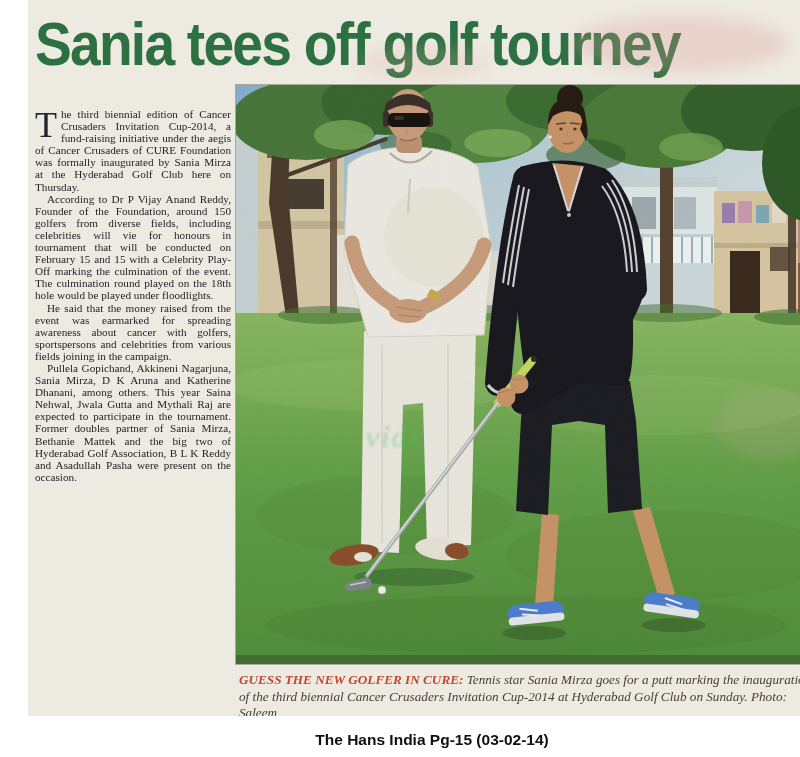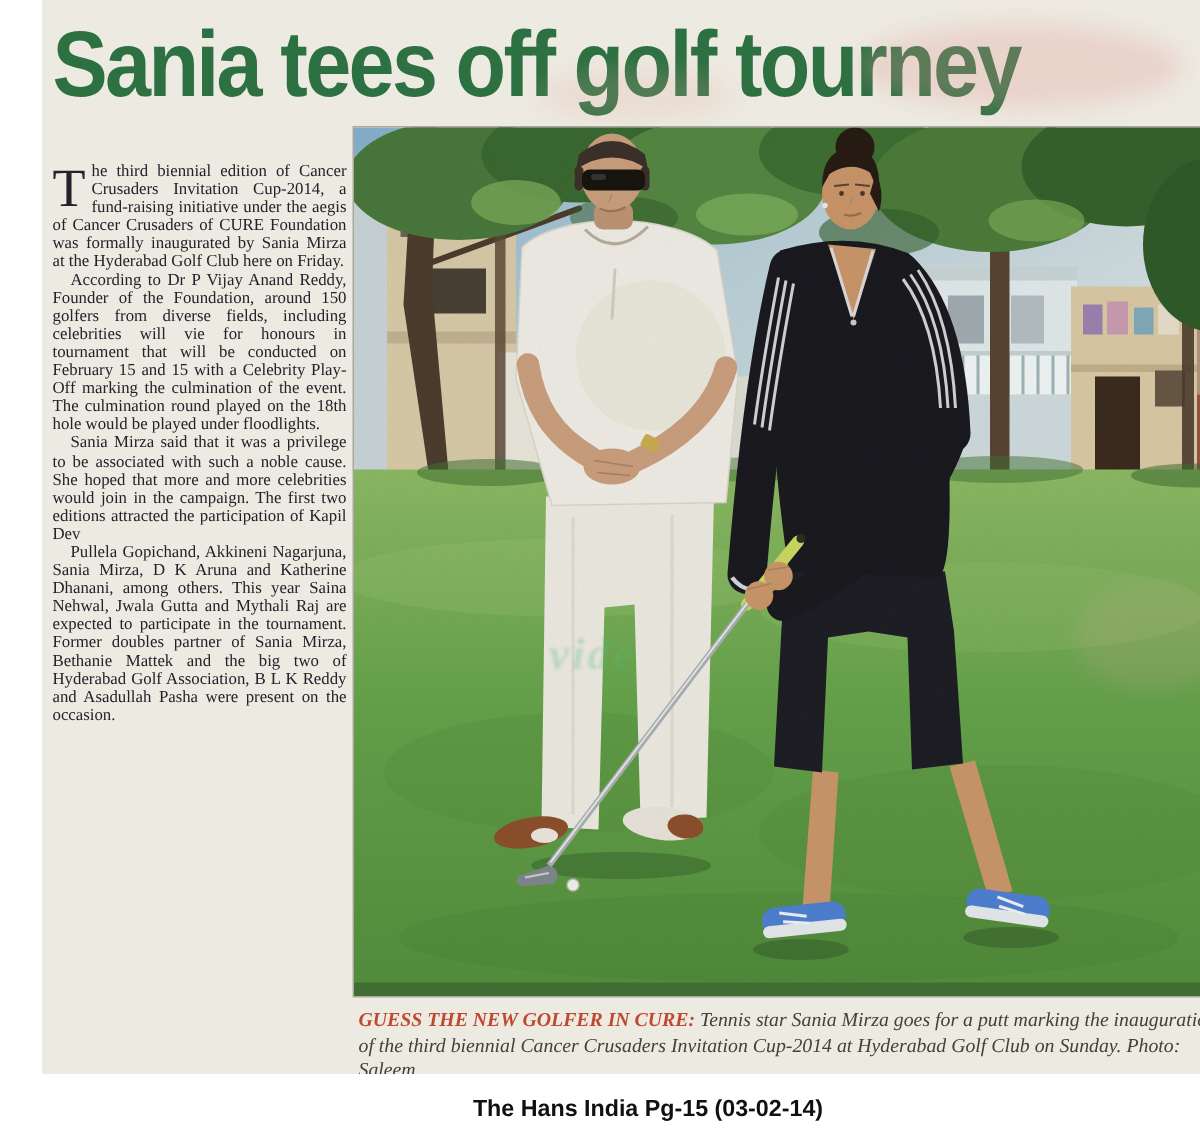--- a/index.html
+++ b/index.html
@@ -53,23 +53,23 @@
 
   <div class="clipping">
 
     <h1 class="headline">Sania tees off golf tourney</h1>
 
     <div class="bleed b1"></div>
     <div class="bleed b2"></div>
 
 
     <div class="body-col">
-      <p class="para"><span class="dropcap">T</span><span>he third biennial edition of Cancer Crusaders Invitation Cup-2014, a fund-raising initiative under the aegis of Cancer Crusaders of CURE Foundation was formally inaugurated by Sania Mirza at the Hyderabad Golf Club here on Friday.</span></p>
+      <p class="para"><span class="dropcap">T</span><span>he third biennial edition of Cancer Crusaders Invitation Cup-2014, a fund-raising initiative under the aegis of Cancer Crusaders of CURE Foundation was formally inaugurated by Sania Mirza at the Hyderabad Golf Club here on Thursday.</span></p>
       <p class="para ind">According to Dr P Vijay Anand Reddy, Founder of the Foundation, around 150 golfers from diverse fields, including celebrities will vie for honours in tournament that will be conducted on February 15 and 15 with a Celebrity Play-Off marking the culmination of the event. The culmination round played on the 18th hole would be played under floodlights.</p>
-      <p class="para ind">Sania Mirza said that it was a privilege to be associated with such a noble cause. She hoped that more and more celebrities would join in the campaign. The first two editions attracted the participation of Kapil Dev</p>
+      <p class="para ind">He said that the money raised from the event was earmarked for spreading awareness about cancer with golfers, sportspersons and celebrities from various fields joining in the campaign.</p>
       <p class="para ind">Pullela Gopichand, Akkineni Nagarjuna, Sania Mirza, D K Aruna and Katherine Dhanani, among others. This year Saina Nehwal, Jwala Gutta and Mythali Raj are expected to participate in the tournament. Former doubles partner of Sania Mirza, Bethanie Mattek and the big two of Hyderabad Golf Association, B L K Reddy and Asadullah Pasha were present on the occasion.</p>
     </div>
 
     <figure class="photo">
       <svg width="588" height="579" viewBox="0 0 588 579" xmlns="http://www.w3.org/2000/svg">
         <defs>
           <linearGradient id="sky" x1="0" y1="0" x2="1" y2="0.5">
             <stop offset="0" stop-color="#84adca"></stop>
               <stop offset=".45" stop-color="#b4cbd4"></stop>
               <stop offset="1" stop-color="#d6dfe1"></stop>

